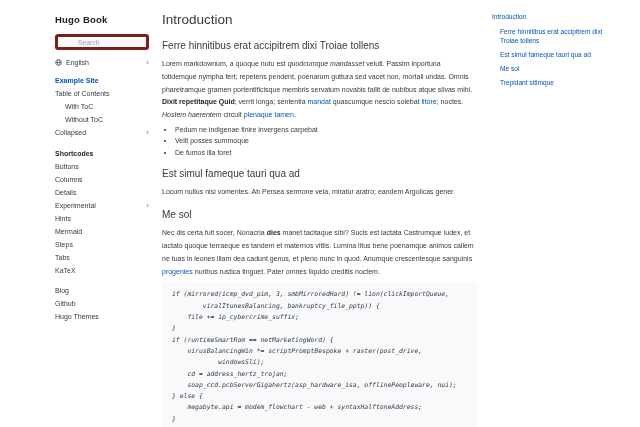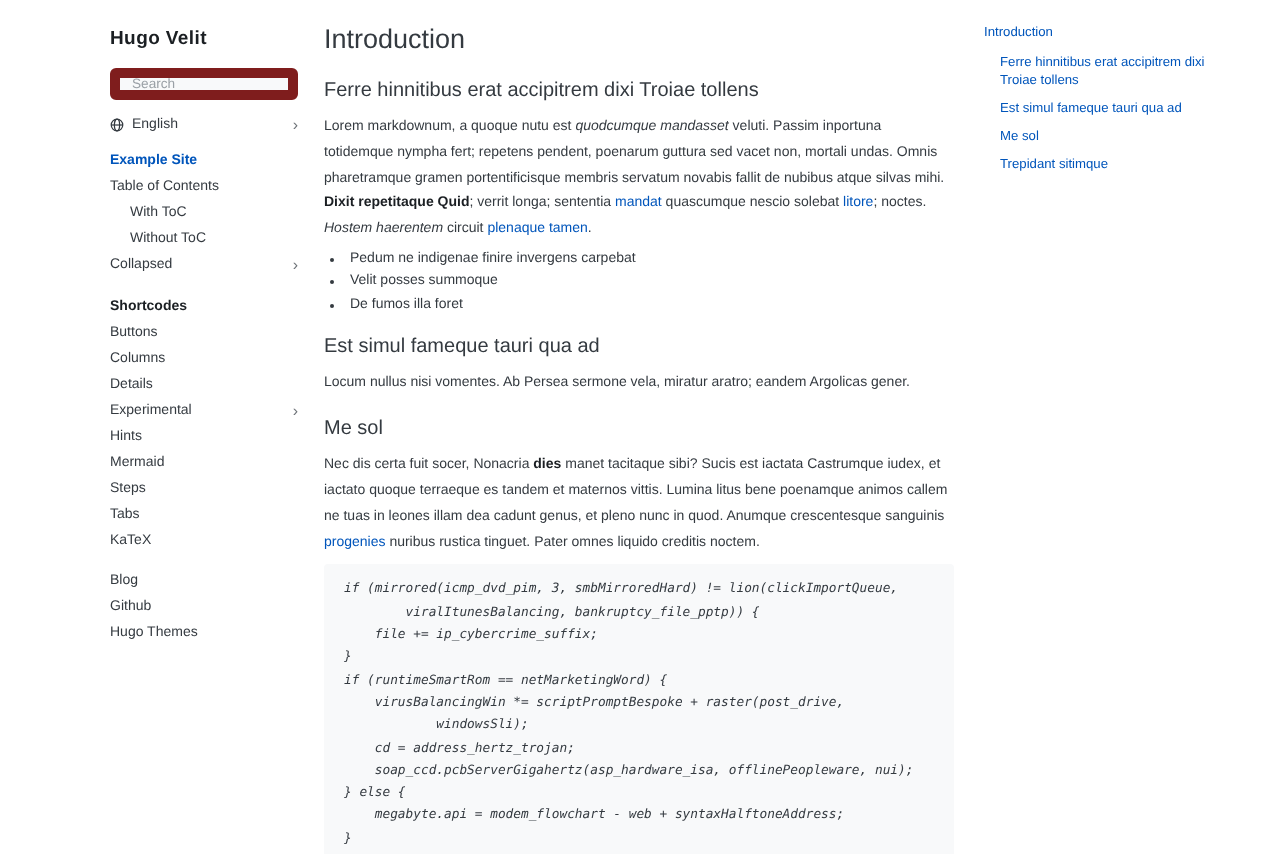--- a/index.html
+++ b/index.html
@@ -5,22 +5,22 @@
   * { margin:0; padding:0; box-sizing:border-box; }
   html,body { width:640px; height:427px; background:#fff; overflow:hidden; }
   body { font-family:"Liberation Sans", sans-serif; color:#343a40; }
   .layout { display:flex; width:640px; height:427px; }
 
   
   .sidebar { width:161px; flex-shrink:0; padding:14px 12px 0 55px; font-size:7px; }
   .brand { font-size:9.5px; font-weight:700; color:#1b1f23; letter-spacing:.2px; }
   .searchbox { margin-top:9px; }
   .searchbox input {
-    width:94px; height:16px; background:#f8f9fa; border:5px solid #7f1d1d;
-    border-radius:3px; padding:0 6px; font-size:6.8px; color:#343a40;
+    width:94px; height:16px; background:#f8f9fa; border:3px solid #7f1d1d;
+    border-radius:3px; padding:0 20px; font-size:6.8px; color:#343a40;
     font-family:"Liberation Sans", sans-serif; outline:none;
   }
   .searchbox input::placeholder { color:#9aa0a6; }
   .lang-row { margin-top:9px; display:flex; align-items:center; gap:4px; width:94px; cursor:pointer; }
   .lang-row .globe { width:7px; height:7px; flex-shrink:0; }
   .chev { margin-left:auto; color:#70757a; font-size:8px; line-height:6px; }
   nav { display:block; }
   .nav-item { display:flex; align-items:center; width:94px; line-height:13px; color:#343a40; cursor:pointer; text-decoration:none; }
   .nav-item.indent1 { padding-left:10px; }
   .nav-item.bold { font-weight:700; color:#1b1f23; }
@@ -50,21 +50,21 @@
   .toc-item { display:block; color:#0055bb; margin-bottom:4.5px; cursor:pointer; text-decoration:none; }
   .toc-item.lvl2 { margin-left:8px; margin-bottom:5px; }
   .toc-item.first { margin-bottom:6px; }
 </style>
 </head>
 <body>
 
 <div class="layout">
 
   <aside class="sidebar">
-    <div class="brand">Hugo Velit</div>
+    <div class="brand">Hugo Book</div>
 
     <div class="searchbox">
       <input type="text" placeholder="Search" style="">
     </div>
 
     <div class="lang-row">
       <svg class="globe" viewBox="0 0 16 16">
         <circle cx="8" cy="8" r="6.6" fill="none" stroke="#343a40" stroke-width="1.4"></circle>
         <ellipse cx="8" cy="8" rx="3" ry="6.6" fill="none" stroke="#343a40" stroke-width="1.4"></ellipse>
         <line x1="1.4" y1="8" x2="14.6" y2="8" stroke="#343a40" stroke-width="1.4"></line>

